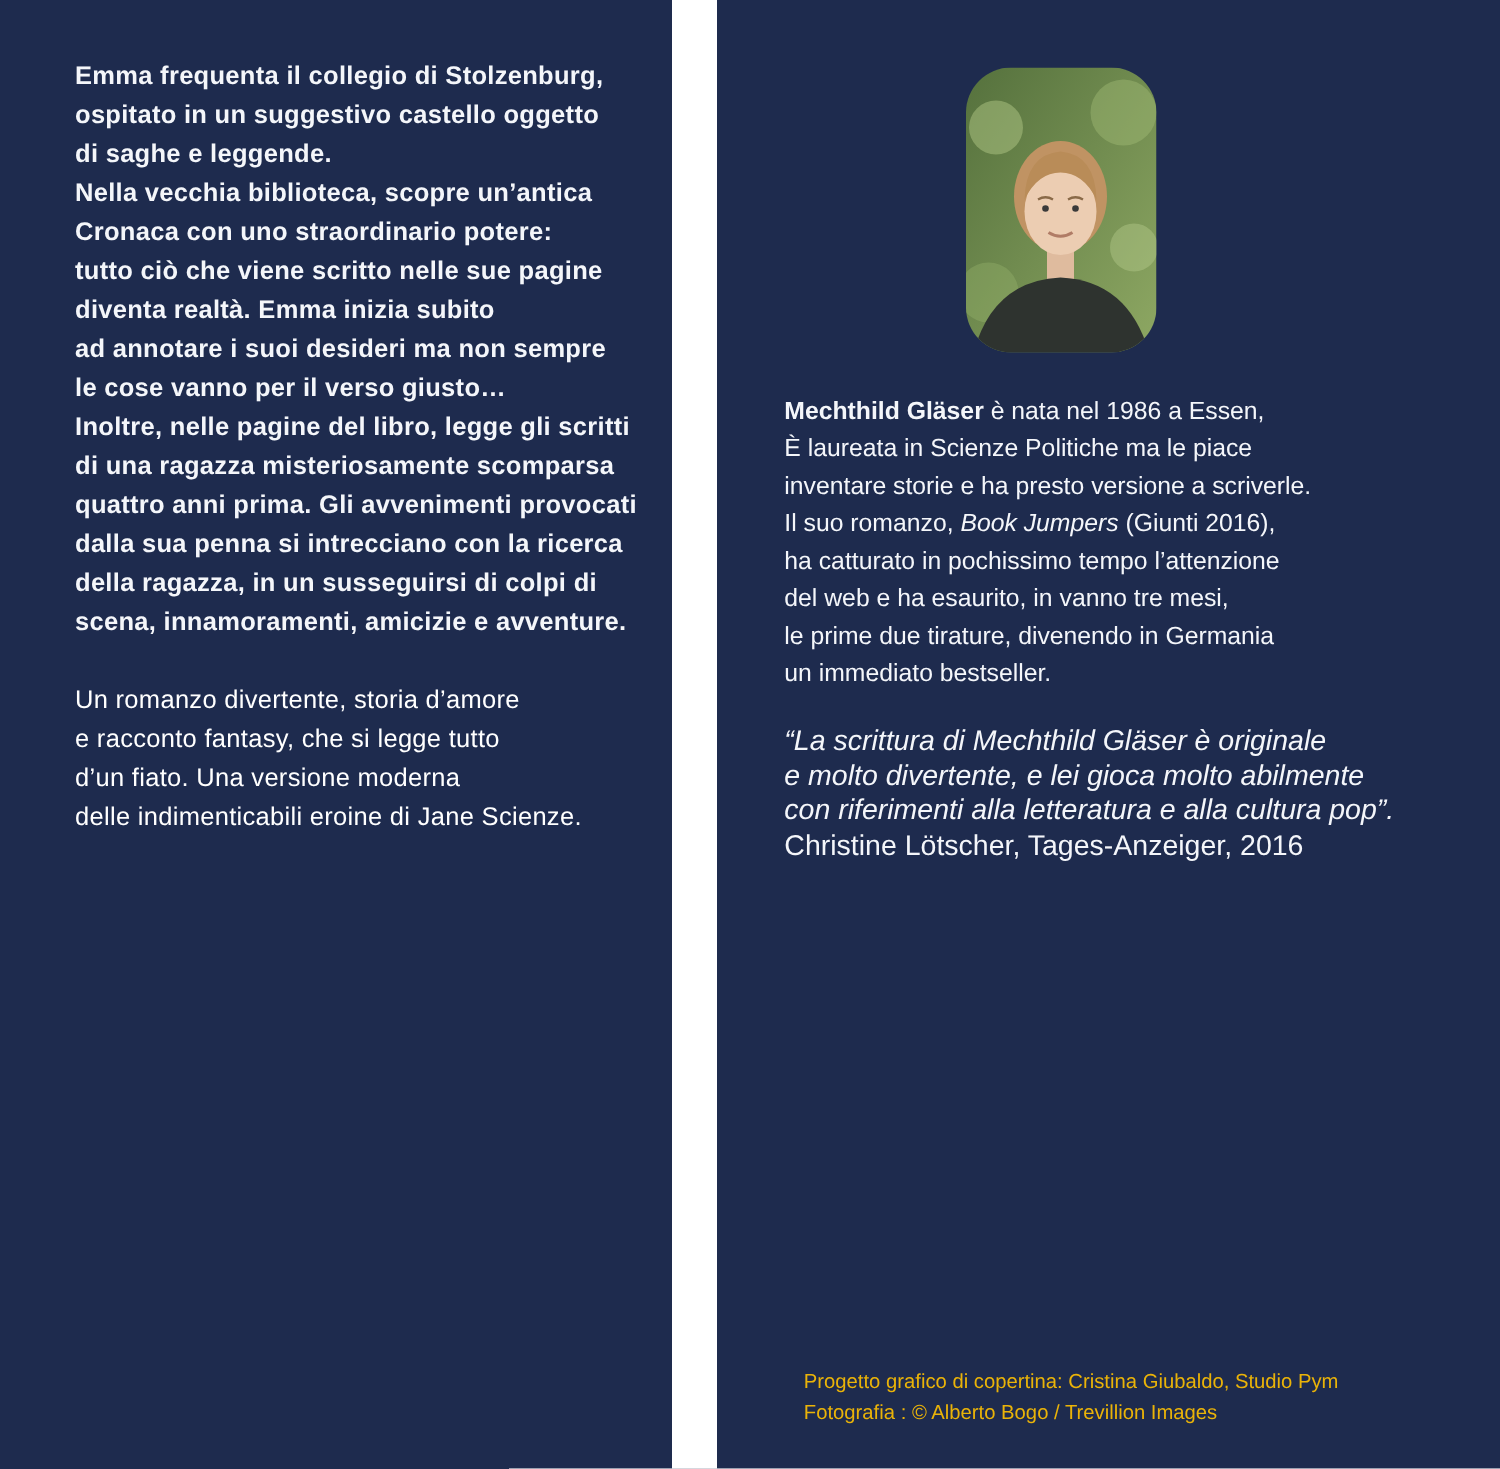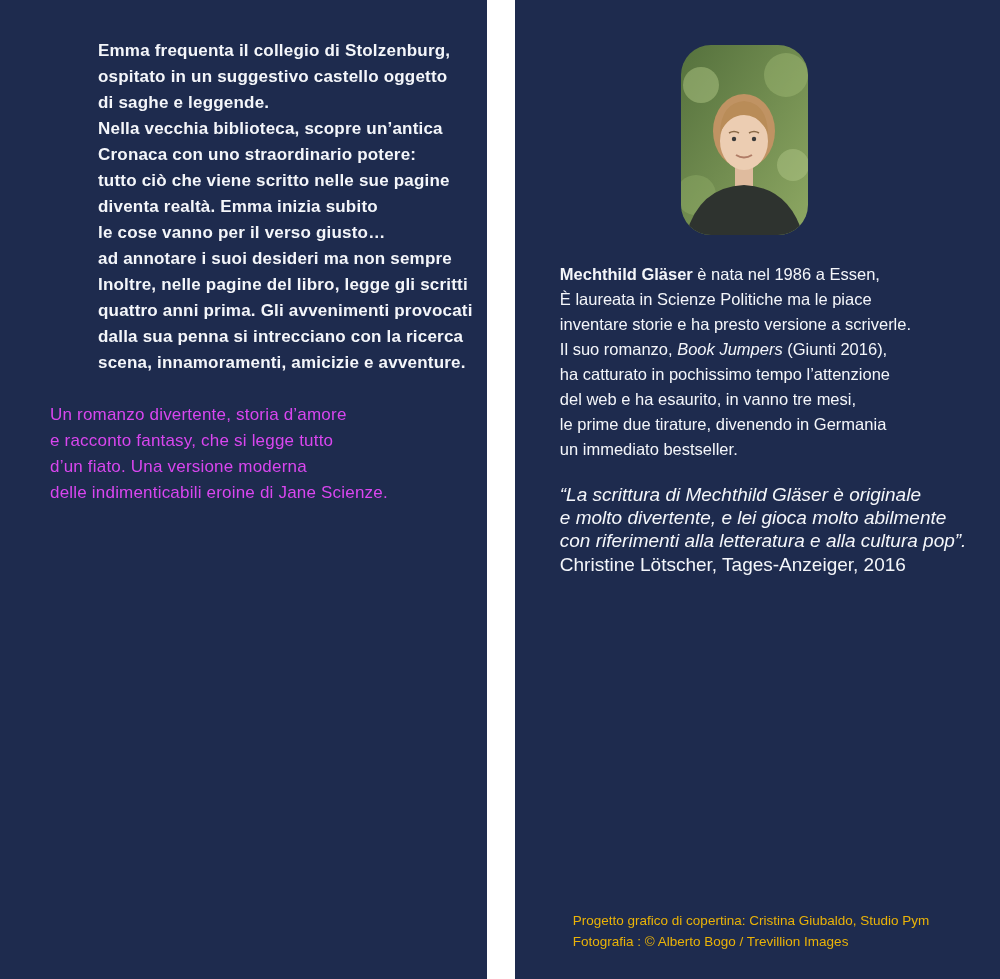--- a/index.html
+++ b/index.html
@@ -11,23 +11,23 @@
   .flap { background:#1e2b4e; color:#f4f6fa; height:979px; position:relative; }
   .flap-left  { width:487px; padding:38px 20px 0 50px; }
   .spine-gap  { width:33px; background:#ffffff; }
   .flap-right { width:576px; }
 
   .line { white-space:nowrap; }
   .b { font-weight:bold; }
   .i { font-style:italic; }
 
   
-  .synopsis { font-size:17px; line-height:26px; font-weight:bold; letter-spacing:0.2px;margin-left:48px; }
+  .synopsis { font-size:17px; line-height:26px; font-weight:bold; letter-spacing:0.2px; }
   .blurb    { margin-top:26px; font-size:17px; line-height:26px; font-weight:normal;
-              color:#d946ef; letter-spacing:0.2px; }
+              color:#ffffff; letter-spacing:0.2px; }
 
   
   .photo-wrap { width:127px; height:190px; margin:45px 0 0 166px; }
   .photo-wrap svg { display:block; }
 
   .bio   { margin:27px 0 0 45px; font-size:16.5px; line-height:25px; }
   .quote { margin:21px 0 0 45px; font-size:19px;  line-height:23px; }
   .quote .line:last-child { margin-top:1px; }
 
   .credits { position:absolute; left:58px; bottom:27px; font-size:13.5px; line-height:21px;
@@ -40,25 +40,27 @@
 
   <div class="flap flap-left">
     <div class="synopsis">
         <div class="line"><span>Emma frequenta il collegio di Stolzenburg,</span></div>
         <div class="line"><span>ospitato in un suggestivo castello oggetto</span></div>
         <div class="line"><span>di saghe e leggende.</span></div>
         <div class="line"><span>Nella vecchia biblioteca, scopre un’antica</span></div>
         <div class="line"><span>Cronaca con uno straordinario potere:</span></div>
         <div class="line"><span>tutto ciò che viene scritto nelle sue pagine</span></div>
         <div class="line"><span>diventa realtà. Emma inizia subito</span></div>
+        <div class="line"><span>ad annotare i suoi desideri ma non sempre</span></div>
         <div class="line"><span>le cose vanno per il verso giusto…</span></div>
-        <div class="line"><span>ad annotare i suoi desideri ma non sempre</span></div>
         <div class="line"><span>Inoltre, nelle pagine del libro, legge gli scritti</span></div>
+        <div class="line"><span>di una ragazza misteriosamente scomparsa</span></div>
         <div class="line"><span>quattro anni prima. Gli avvenimenti provocati</span></div>
         <div class="line"><span>dalla sua penna si intrecciano con la ricerca</span></div>
+        <div class="line"><span>della ragazza, in un susseguirsi di colpi di</span></div>
         <div class="line"><span>scena, innamoramenti, amicizie e avventure.</span></div>
       </div>
     <div class="blurb">
         <div class="line"><span>Un romanzo divertente, storia d’amore</span></div>
         <div class="line"><span>e racconto fantasy, che si legge tutto</span></div>
         <div class="line"><span>d’un fiato. Una versione moderna</span></div>
         <div class="line"><span>delle indimenticabili eroine di Jane Scienze.</span></div>
       </div>
   </div>
 

